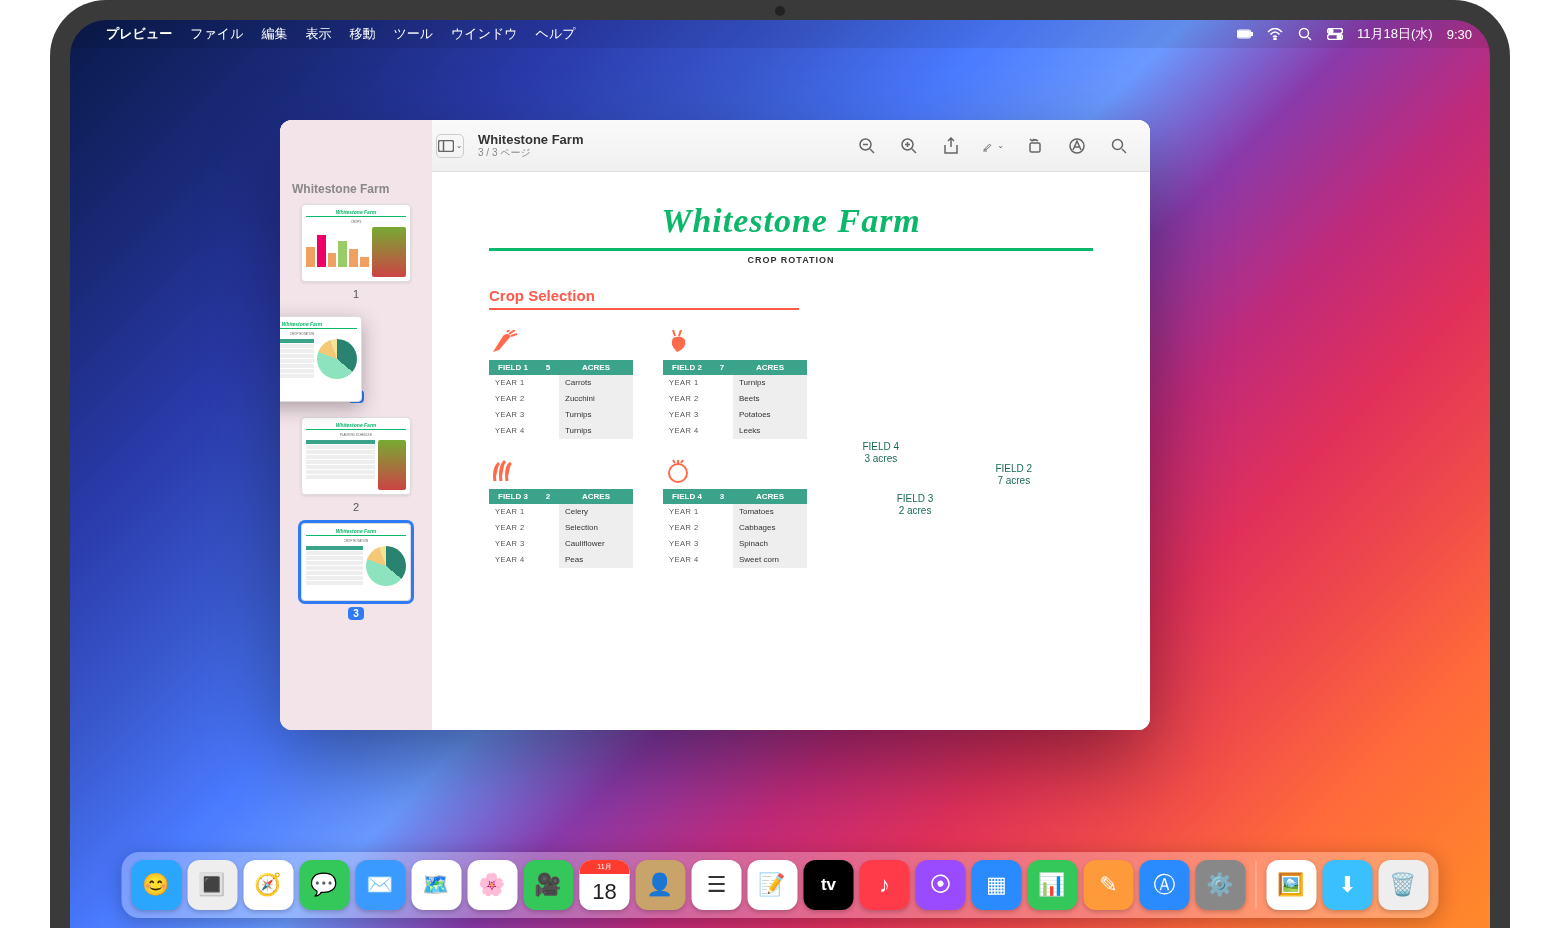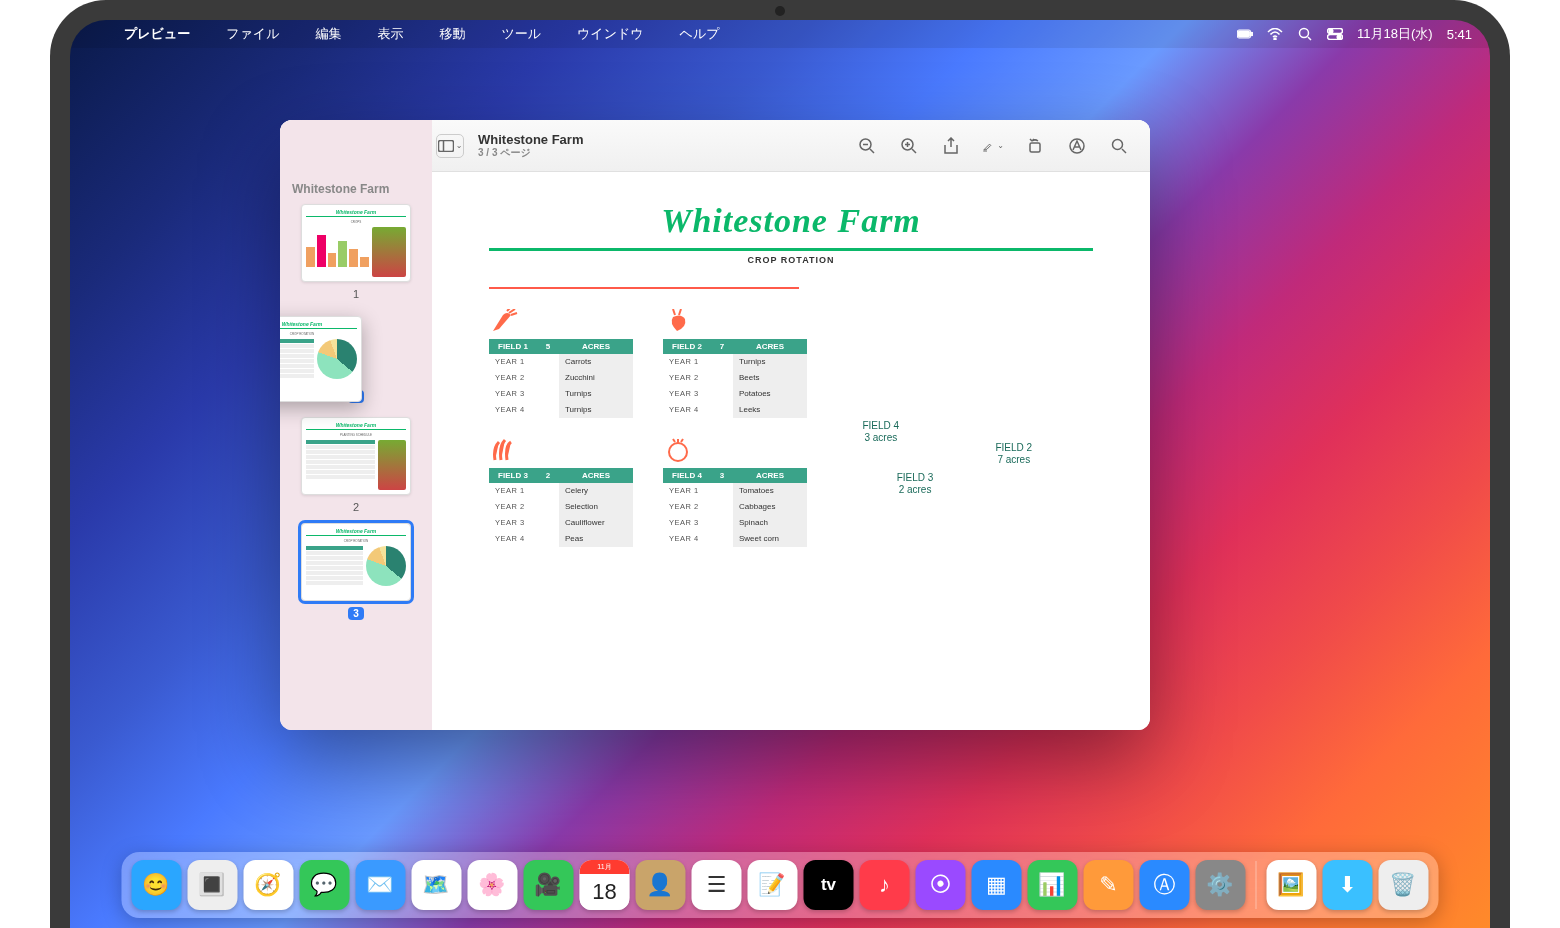--- a/index.html
+++ b/index.html
@@ -23,21 +23,21 @@
     width: 10px; height: 10px; background: #222; border-radius: 50%;
   }
 
   
   .menubar {
     position: absolute; top: 0; left: 0; right: 0; height: 28px;
     display: flex; align-items: center; justify-content: space-between;
     padding: 0 18px; color: #fff; font-size: 13px; font-weight: 500;
     background: rgba(0,0,0,0.08);
   }
-  .menubar-left, .menubar-right { display: flex; align-items: center; gap: 36px; }
+  .menubar-left, .menubar-right { display: flex; align-items: center; gap: 18px; }
   .menubar-left span:first-child { font-size: 15px; }
   .menubar-left span:nth-child(2) { font-weight: 700; }
   .menubar-right { gap: 14px; }
   .menubar-right .icon { width: 16px; height: 14px; display: inline-flex; align-items: center; justify-content: center; }
 
   
   .window {
     position: absolute; left: 210px; top: 100px; width: 870px; height: 610px;
     background: #fff; border-radius: 12px; box-shadow: 0 30px 80px rgba(0,0,0,0.4);
     display: flex; overflow: hidden;
@@ -46,21 +46,21 @@
     position: absolute; top: 0; left: 0; right: 0; height: 52px;
     display: flex; align-items: center; border-bottom: 1px solid #e0e0e0;
     background: linear-gradient(#fafafa, #f0f0f0);
   }
   .traffic { display: flex; gap: 8px; padding-left: 16px; width: 152px; }
   .traffic .dot { width: 12px; height: 12px; border-radius: 50%; }
   .dot.red { background: #ff5f57; } .dot.yellow { background: #febc2e; } .dot.green { background: #28c840; }
   .tb-sidebar-btn { width: 28px; height: 24px; margin-left: 4px; border: 1px solid #ccc; border-radius: 5px; display:flex; align-items:center; justify-content:center; color:#666; font-size:11px; }
   .tb-title { margin-left: 14px; line-height: 1.2; }
   .tb-title .t1 { font-size: 13px; font-weight: 600; color: #333; }
-  .tb-title .t2 { font-size: 10px; color: #888; font-weight: bold; }
+  .tb-title .t2 { font-size: 10px; color: #888; }
   .tb-tools { margin-left: auto; display: flex; gap: 20px; padding-right: 20px; color: #666; }
   .tb-tools .tool { width: 22px; height: 22px; display:flex; align-items:center; justify-content:center; cursor:pointer; }
 
   .sidebar {
     width: 152px; flex: 0 0 152px; height: 100%; padding-top: 62px;
     background: #f3e4ea; display: flex; flex-direction: column; align-items: center;
     overflow: visible; position: relative;
   }
   .sidebar-title { align-self: flex-start; padding-left: 12px; font-size: 12px; font-weight: 600; color: #888; margin-bottom: 8px; }
   .thumb-wrap { display:flex; flex-direction:column; align-items:center; margin-bottom: 10px; }
@@ -180,21 +180,21 @@
           </span>
         <span class="icon">
             <svg width="16" height="12" viewBox="0 0 16 12">
               <rect x="0.5" y="0.5" width="15" height="5" rx="2.5"></rect>
               <rect x="0.5" y="6.5" width="15" height="5" rx="2.5"></rect>
               <circle cx="4" cy="3" r="1.8" fill="currentColor"></circle>
               <circle cx="12" cy="9" r="1.8" fill="currentColor"></circle>
             </svg>
           </span>
         <span>11月18日(水)</span>
-        <span>5:41</span>
+        <span>9:30</span>
       </div>
     </div>
 
     <div class="window">
       <div class="titlebar">
         <div class="traffic">
           <div class="dot red"></div>
           <div class="dot yellow"></div>
           <div class="dot green"></div>
         </div>
@@ -339,20 +339,21 @@
           <div class="thumb-cap badge">3</div>
         </div>
       </div>
 
       <div class="content">
         <div class="page">
           <div class="doc-title">Whitestone Farm</div>
           <div class="hr-green"></div>
           <div class="subtitle">CROP ROTATION</div>
 
+          <div class="sec-title">Crop Selection</div>
           <div class="sec-underline"></div>
 
           <div style="display:flex; gap:20px;">
             <div class="tables-row">
               <div class="tables-col">
                 <div>
                   <svg class="mini-icon" viewBox="0 0 30 24">
                       <path fill="#ff6a4a" d="M4 22 L14 6 Q18 2 22 6 L10 20 Z"></path>
                       <path fill="#0bb86a" d="M18 2 L22 -2 M20 4 L26 0 M22 6 L28 4" stroke="#ff6a4a" stroke-width="2"></path>
                     </svg>

